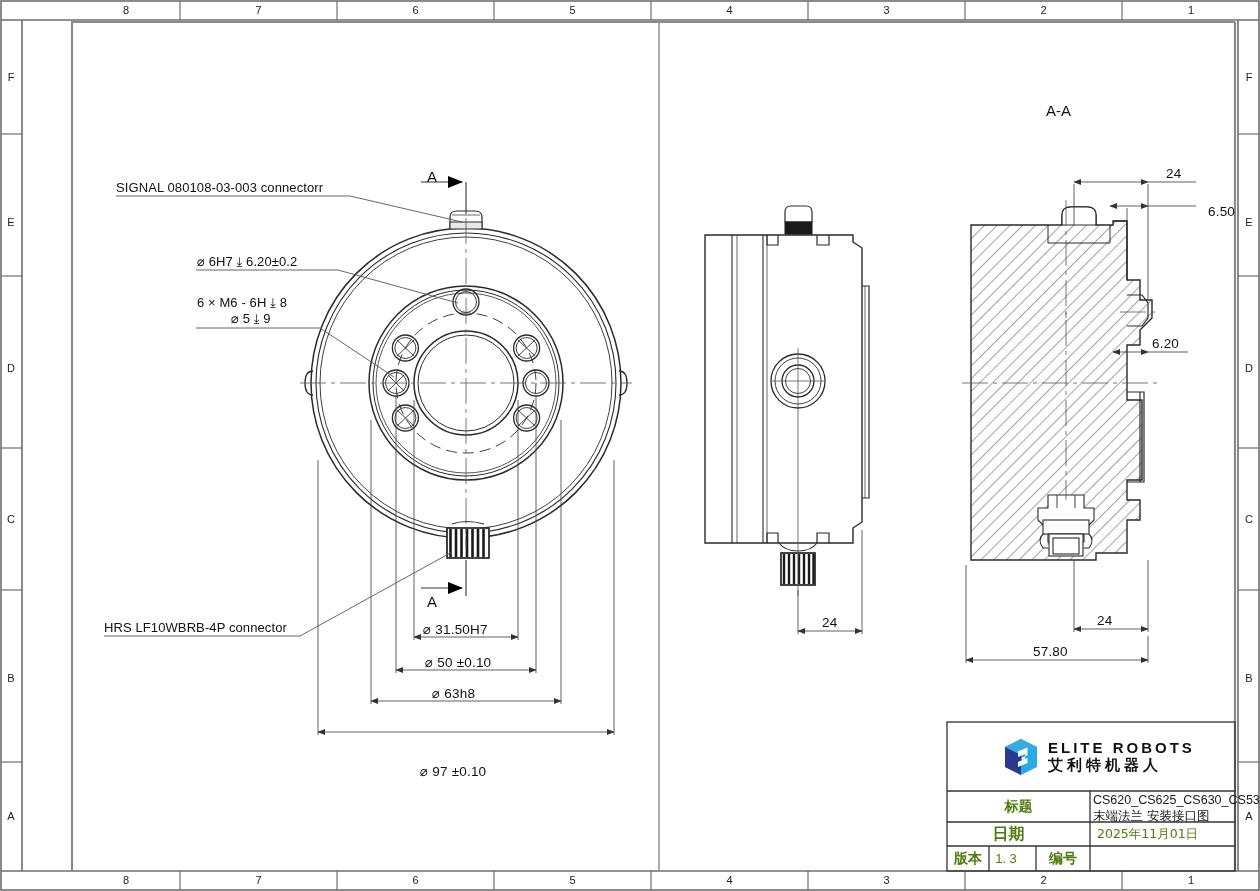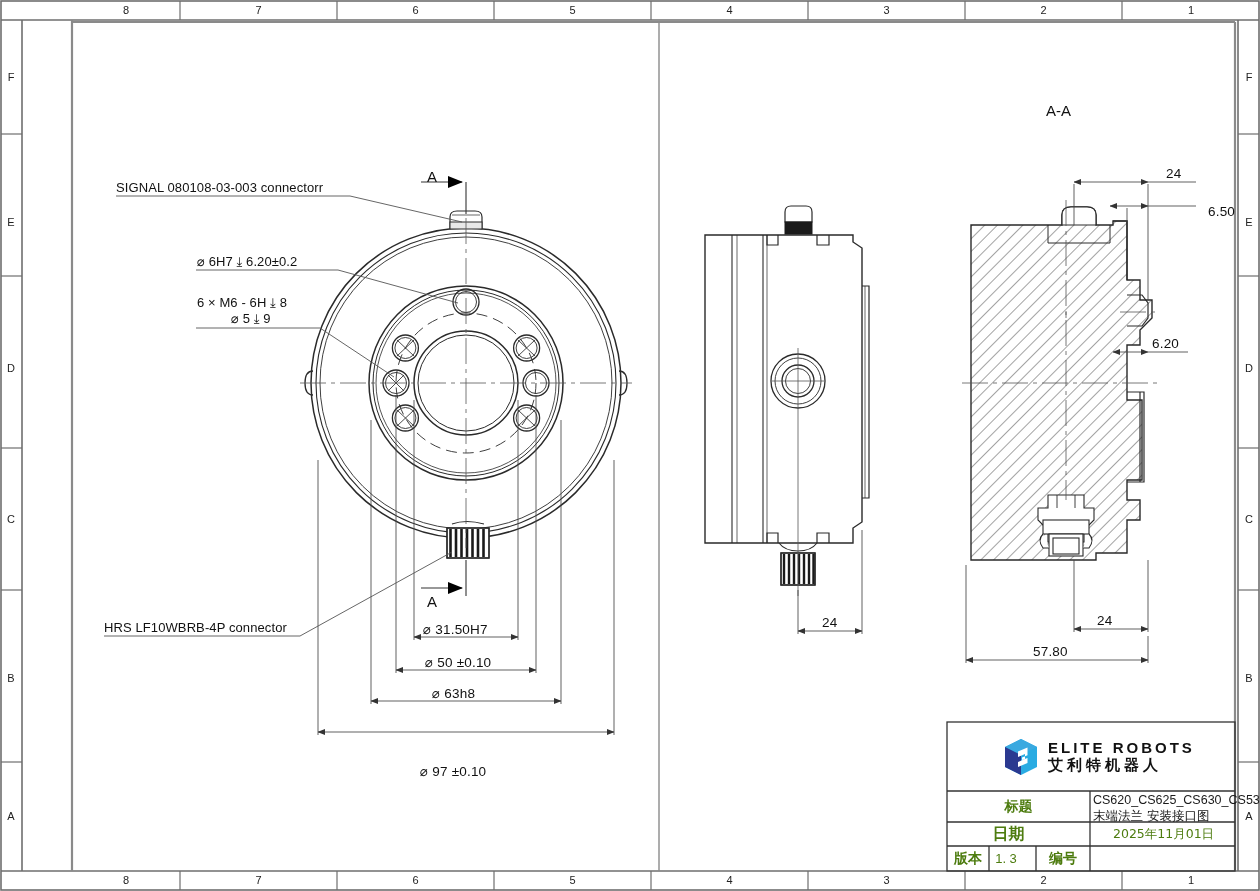--- a/index.html
+++ b/index.html
@@ -5,21 +5,21 @@
   html,body{margin:0;padding:0;background:#fff;}
   body{width:1260px;height:891px;overflow:hidden;font-family:"Liberation Sans","DejaVu Sans",sans-serif;color:#1a1a1a;}
   #sheet{position:relative;width:1260px;height:891px;background:#fff;}
   svg.layer{position:absolute;left:0;top:0;width:1260px;height:891px;}
   .txt{position:absolute;font-family:"Liberation Sans","DejaVu Sans",sans-serif;color:#111;white-space:nowrap;}
   .zone-label{font-size:11px;color:#222;text-align:center;}
   .dim{font-size:13.5px;letter-spacing:.2px;}
   .note{font-size:13px;letter-spacing:.1px;text-align:center;}
   .secmark{font-size:15px;}
   .tb-cell{position:absolute;display:flex;align-items:center;justify-content:center;font-size:13px;color:#4d7c0f;box-sizing:border-box;}
-  .tb-cell.left{justify-content:flex-start;padding-left:4px;margin-left:16px;}
+  .tb-cell.left{justify-content:flex-start;padding-left:4px;}
   .cjk{font-family:"DejaVu Sans","Liberation Sans",sans-serif;}
   .brandwrap{position:absolute;display:flex;align-items:center;gap:9px;}
   .brand-en{font-size:15px;font-weight:bold;letter-spacing:3px;color:#111;line-height:1.15;}
   .brand-cn{font-size:15px;font-weight:bold;letter-spacing:4px;color:#111;line-height:1.25;}
   .ttl2{font-size:12.5px;line-height:15px;}
 </style>
 </head>
 <body>
 
 <div id="sheet">

